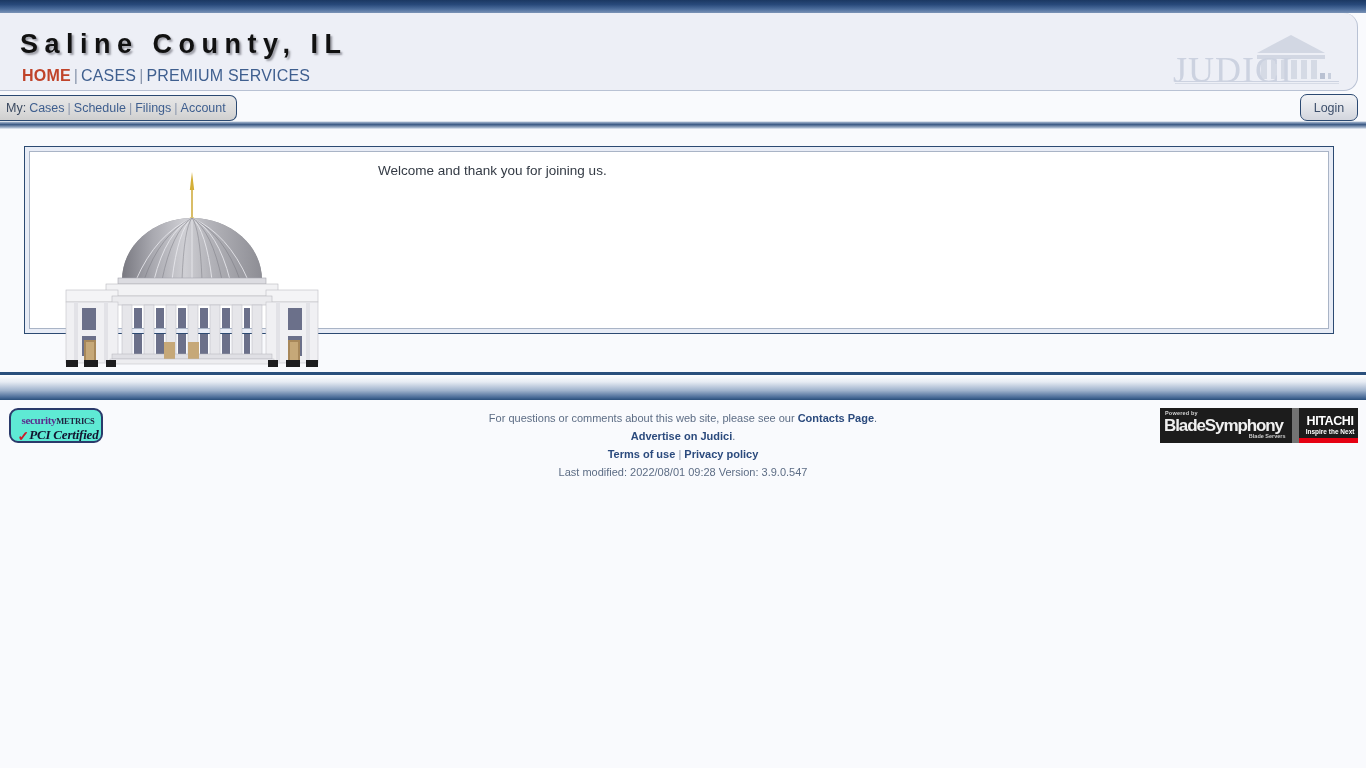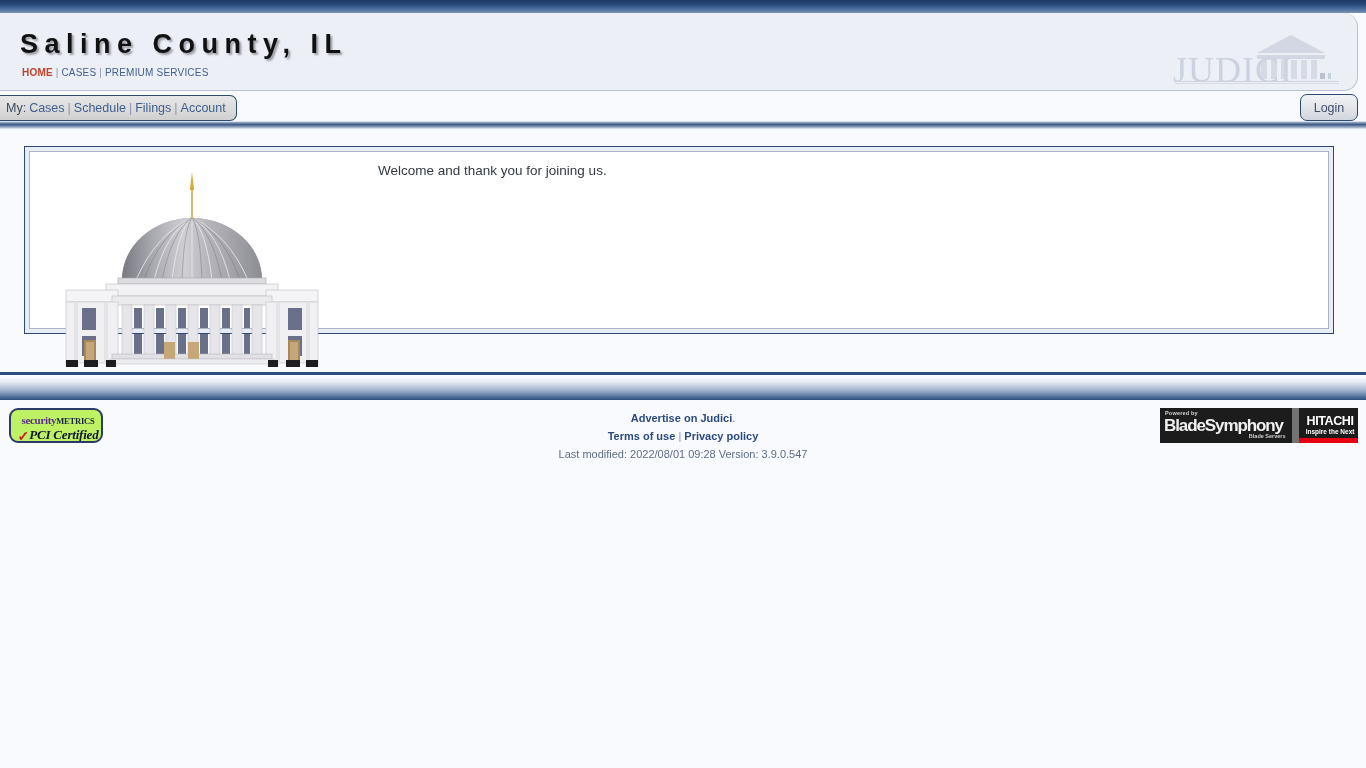--- a/index.html
+++ b/index.html
@@ -29,21 +29,21 @@
   }
   #site-title {
     position: absolute; left: 20px; top: 16px;
     font-size: 27px; font-weight: bold; color: #111;
     letter-spacing: 6.5px;
     text-shadow: 2px 2px 2px rgba(90,90,100,0.55);
     white-space: nowrap;
   }
   #main-nav {
     position: absolute; left: 22px; top: 54px;
-    font-size: 10px; white-space: nowrap;
+    font-size: 16px; white-space: nowrap;
   }
   #main-nav .nav-link { color: #3f5f8f; text-decoration: none; letter-spacing: .2px; }
   #main-nav .nav-link.active { color: #c0432a; font-weight: bold; }
   #main-nav .nav-sep { color: #8b97ad; padding: 0 3px; }
 
   
   #judici-logo {
     position: absolute; right: 14px; top: 18px;
     width: 170px; height: 62px;
   }
@@ -124,21 +124,21 @@
   #footer { position: absolute; left: 0; top: 400px; width: 1366px; }
   #footer-text { text-align: center; font-size: 11px; color: #5d6d85; line-height: 18px; padding-top: 9px; }
   #footer-text a { color: #2b4a7d; font-weight: bold; text-decoration: none; }
   #footer-text .sep { color: #8b97ad; }
   #footer-text .plain { color: #5d6d85; }
 
   
   #pci-badge {
     position: absolute; left: 9px; top: 408px;
     width: 94px; height: 35px;
-    background: #bef264;
+    background: #5eead4;
     border: 2px solid #2b3a6b; border-radius: 9px;
     overflow: hidden;
   }
   #pci-row1 {
     position: absolute; left: 0; top: 3px; width: 94px;
     text-align: center; white-space: nowrap; line-height: 11px;
   }
   .pci-security { font-family: "Liberation Serif", serif; font-size: 11px; font-weight: bold; color: #5b2d8e; letter-spacing: -.3px; }
   .pci-metrics  { font-family: "Liberation Serif", serif; font-size: 8.5px; font-weight: bold; color: #1e2340; letter-spacing: -.2px; }
   #pci-row2 {
@@ -324,20 +324,23 @@
 
   </div>
 </div>
 
 <div id="footer-rule-dark"></div>
 <div id="footer-rule-grad"></div>
 
 <div id="footer">
   <div id="footer-text">
     <div>
+      <span class="plain">For questions or comments about this web site, please see our </span><a href="#">Contacts Page</a><span class="plain">.</span>
+    </div>
+    <div>
       <a href="#">Advertise on Judici</a><span class="plain">.</span>
     </div>
     <div>
       <a href="#">Terms of use</a><span class="sep"> | </span><a href="#">Privacy policy</a>
     </div>
     <div class="plain">Last modified: 2022/08/01 09:28 Version: 3.9.0.547</div>
   </div>
 </div>
 
 <div id="pci-badge">

